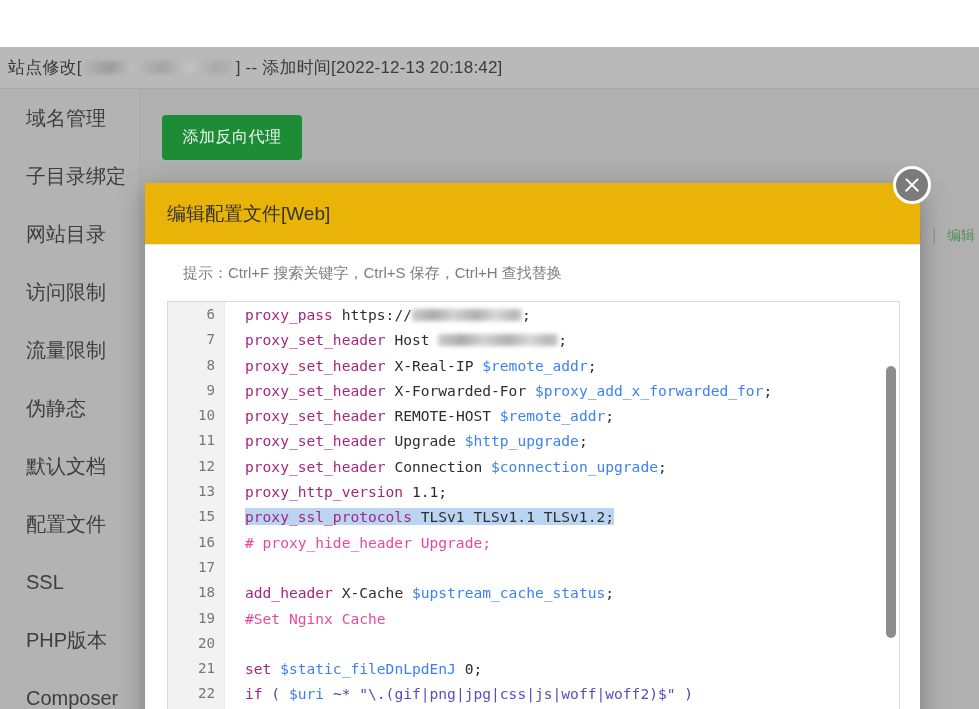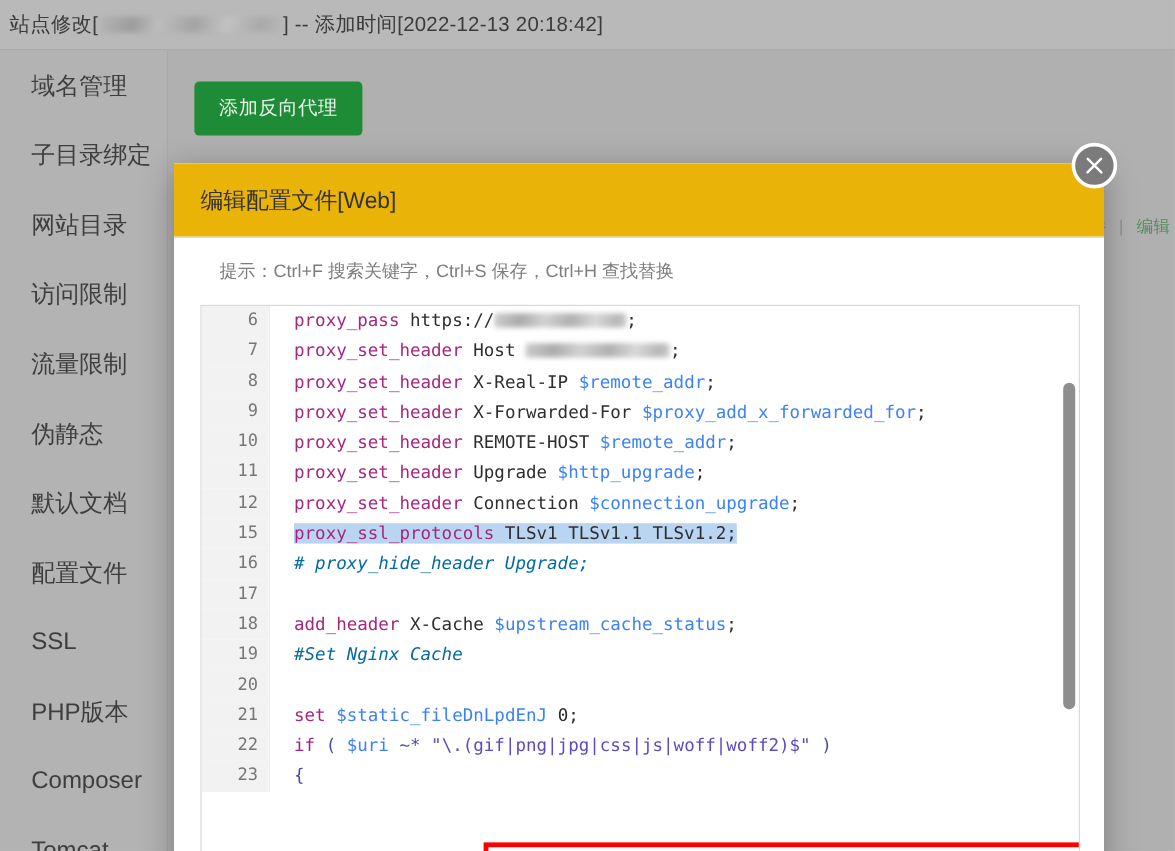--- a/index.html
+++ b/index.html
@@ -7,20 +7,21 @@
     margin: 0; padding: 0;
     width: 979px; height: 709px;
     overflow: hidden;
     font-family: "Liberation Sans", "DejaVu Sans", sans-serif;
   }
 
   
   #page {
     position: absolute; inset: 0;
     background: #b0b0b0;
+    margin-top: 47px;
   }
   #topbar {
     position: absolute; left: 0; top: 0; width: 979px; height: 42px;
     background: #b9b9b9;
     display: flex; align-items: center;
     border-bottom: 1px solid #a8a8a8;
   }
   #topbar .title {
     padding-left: 8px;
     font-size: 17px;
@@ -172,21 +173,21 @@
     border-left: 1px solid #ededed;
     color: #333;
   }
   .code-row.sel .codecell { background: #b9d5f2; }
   .code-row.sel-partial .codecell { background: transparent; }
   .code-row.sel-partial .selspan { background: #b9d5f2; }
 
   
   .kw   { color: #a6257e; }
   .var  { color: #3b82f6; }
-  .cmt  { color: #0369a1; font-style: italic; }
+  .cmt  { color: #ec4899; }
   .num  { color: #2b2b2b; }
   .val  { color: #3f6cc4; }
   .str  { color: #5c4bbf; }
   .punc { color: #4a4a9a; }
   .plain{ color: #2e2e2e; }
 
   .blur-inline {
     display: inline-block;
     height: 12px;
     border-radius: 2px;
@@ -295,20 +296,21 @@
 
     <div id="editor-wrap">
       <div id="editor">
           <div class="code-row"><div class="gutter">6</div><div class="codecell"><span><span class="kw">proxy_pass</span><span class="plain"> https://</span><span class="blur-inline" style="width: 110px;"></span><span class="plain">;</span></span></div></div>
           <div class="code-row"><div class="gutter">7</div><div class="codecell"><span><span class="kw">proxy_set_header</span><span class="plain"> Host </span><span class="blur-inline" style="width: 120px;"></span><span class="plain">;</span></span></div></div>
           <div class="code-row"><div class="gutter">8</div><div class="codecell"><span><span class="kw">proxy_set_header</span><span class="plain"> X-Real-IP </span><span class="var">$remote_addr</span><span class="plain">;</span></span></div></div>
           <div class="code-row"><div class="gutter">9</div><div class="codecell"><span><span class="kw">proxy_set_header</span><span class="plain"> X-Forwarded-For </span><span class="var">$proxy_add_x_forwarded_for</span><span class="plain">;</span></span></div></div>
           <div class="code-row"><div class="gutter">10</div><div class="codecell"><span><span class="kw">proxy_set_header</span><span class="plain"> REMOTE-HOST </span><span class="var">$remote_addr</span><span class="plain">;</span></span></div></div>
           <div class="code-row"><div class="gutter">11</div><div class="codecell"><span><span class="kw">proxy_set_header</span><span class="plain"> Upgrade </span><span class="var">$http_upgrade</span><span class="plain">;</span></span></div></div>
           <div class="code-row"><div class="gutter">12</div><div class="codecell"><span><span class="kw">proxy_set_header</span><span class="plain"> Connection </span><span class="var">$connection_upgrade</span><span class="plain">;</span></span></div></div>
+          <div class="code-row"><div class="gutter">13</div><div class="codecell"><span><span class="kw">proxy_http_version</span><span class="plain"> </span><span class="num">1.1</span><span class="plain">;</span></span></div></div>
           <div class="code-row sel-partial"><div class="gutter">15</div><div class="codecell"><span class="selspan"><span class="kw">proxy_ssl_protocols</span><span class="plain"> TLSv1 TLSv1.1 TLSv1.2;</span></span></div></div>
           <div class="code-row"><div class="gutter">16</div><div class="codecell"><span><span class="cmt"># proxy_hide_header Upgrade;</span></span></div></div>
           <div class="code-row"><div class="gutter">17</div><div class="codecell"><span></span></div></div>
           <div class="code-row"><div class="gutter">18</div><div class="codecell"><span><span class="kw">add_header</span><span class="plain"> X-Cache </span><span class="var">$upstream_cache_status</span><span class="plain">;</span></span></div></div>
           <div class="code-row"><div class="gutter">19</div><div class="codecell"><span><span class="cmt">#Set Nginx Cache</span></span></div></div>
           <div class="code-row"><div class="gutter">20</div><div class="codecell"><span></span></div></div>
           <div class="code-row"><div class="gutter">21</div><div class="codecell"><span><span class="kw">set</span><span class="plain"> </span><span class="var">$static_fileDnLpdEnJ</span><span class="plain"> </span><span class="num">0</span><span class="plain">;</span></span></div></div>
           <div class="code-row"><div class="gutter">22</div><div class="codecell"><span><span class="kw">if</span><span class="punc"> ( </span><span class="var">$uri</span><span class="punc"> ~* </span><span class="str">"\.(gif|png|jpg|css|js|woff|woff2)$"</span><span class="punc"> )</span></span></div></div>
           <div class="code-row"><div class="gutter">23</div><div class="codecell"><span><span class="punc">{</span></span></div></div>
         </div>

